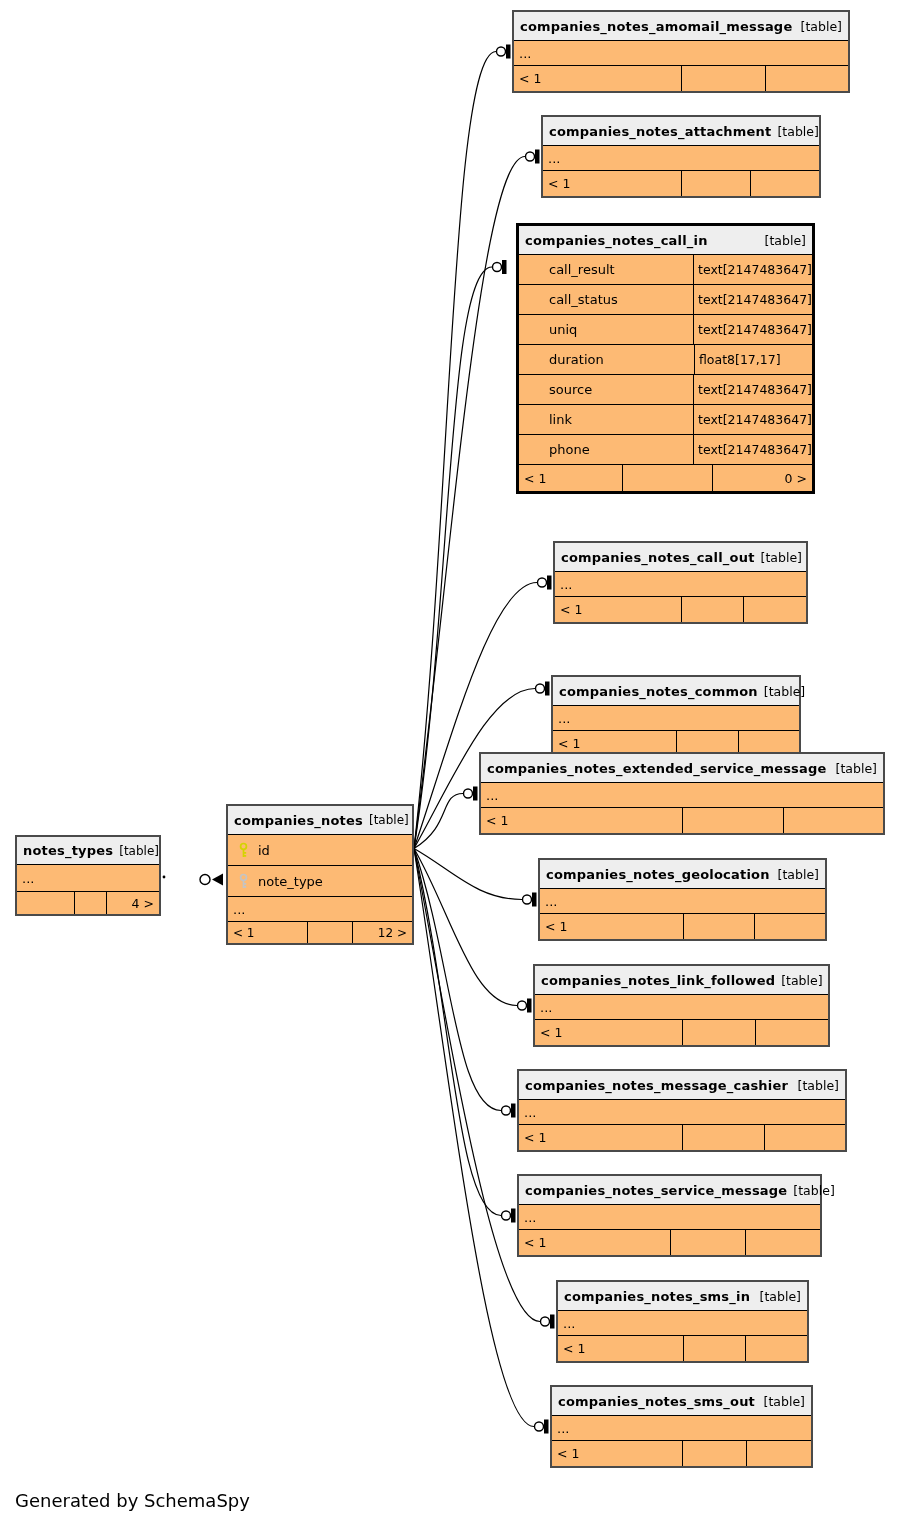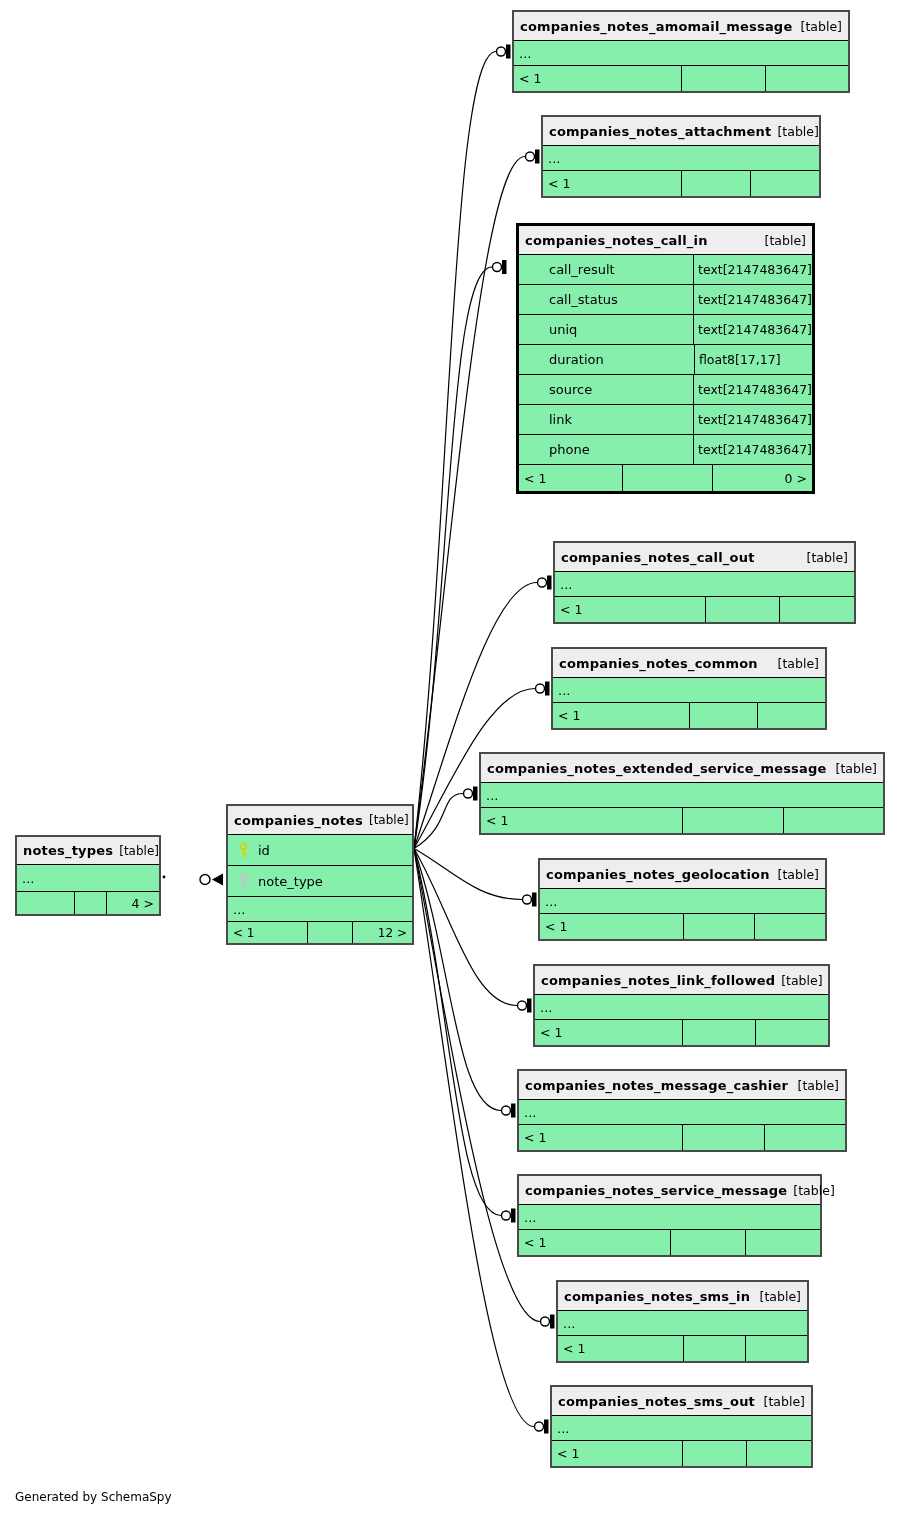--- a/index.html
+++ b/index.html
@@ -1,19 +1,19 @@
 <!DOCTYPE html>
 <html style="--hbg: #eeeeee; --tborder: #4a4a4a; --fborder: #000000; --pk: #d4d400; --fk: #c4c4c4;"><head>
 <meta charset="utf-8">
 <style>
   html,body{margin:0;padding:0;background:#fff;}
   .canvas{position:relative;width:901px;height:1518px;background:#ffffff;overflow:hidden;
           font-family:"DejaVu Sans",sans-serif;color:#000;}
   #rel-svg{position:absolute;left:0;top:0;z-index:0;}
-  .tbl{position:absolute;z-index:1;background:#86efac;border:2px solid var(--tborder,#4a4a4a);box-sizing:border-box;}
+  .tbl{position:absolute;z-index:1;background:#fdba74;border:2px solid var(--tborder,#4a4a4a);box-sizing:border-box;}
   .tbl.focus{border:3px solid var(--fborder,#000);}
   .thead{display:flex;align-items:center;justify-content:space-between;height:28px;
          background:var(--hbg,#eee);border-bottom:1px solid #000;padding:0 6px;}
   .tname{font-weight:bold;font-size:13px;letter-spacing:.2px;white-space:nowrap;cursor:pointer;}
   .ttag{font-size:12.5px;white-space:nowrap;padding-left:6px;}
   .dots{height:24px;display:flex;align-items:center;padding-left:5px;font-size:13px;
         border-bottom:1px solid #000;}
   .tfoot{display:flex;height:25px;font-size:12.5px;}
   .fcell{display:flex;align-items:center;padding:0 5px;box-sizing:border-box;}
   .fcell + .fcell{border-left:1px solid #000;}
@@ -23,21 +23,21 @@
   .cname{flex:1;white-space:nowrap;}
   .ctype{flex:0 0 118px;border-left:1px solid #000;align-self:stretch;display:flex;align-items:center;
          padding-left:4px;font-size:12.5px;box-sizing:border-box;white-space:nowrap;}
   .key.pk{color:var(--pk,#d4d400);}
   .key.fk{color:var(--fk,#c4c4c4);}
   .tbl.center .crow{height:30px;}
   .tbl.center .tfoot{height:21px;font-size:12px;}
   .tbl.left .dots{height:26px;}
   .tbl.left .thead{height:27px;}
   .tbl.left .tfoot{height:22px;}
-  .credit{position:absolute;left:15px;top:1490px;font-size:12px;z-index:1;}
+  .credit{position:absolute;left:15px;top:1490px;font-size:18px;z-index:1;}
 </style>
 </head>
 <body>
 
 <div class="canvas">
 
   <svg id="rel-svg" width="901" height="1518">
       <path d="M 414 848.5 C 452 513.76, 451 51.5, 496 51.5" fill="none" stroke="#000000" stroke-width="1.2"></path>
       <circle cx="501" cy="51.5" r="4.5" fill="#fff" stroke="#000000" stroke-width="1.4"></circle>
       <rect x="506" y="44.5" width="4.5" height="14" fill="#000000"></rect>
@@ -154,34 +154,34 @@
       <span class="cname">phone</span>
       <span class="ctype">text[2147483647]</span>
     </div>
     <div class="tfoot" style="height:26px">
       <span class="fcell" style="width:35%">&lt; 1</span>
       <span class="fcell" style="width:30.8%"></span>
       <span class="fcell right">0 &gt;</span>
     </div>
   </div>
 
-  <div class="tbl mini rel-target" style="left:553px;top:541px;width:303px">
+  <div class="tbl mini rel-target" style="left:553px;top:541px;width:255px">
     <div class="thead">
       <span class="tname">companies_notes_call_out</span>
       <span class="ttag">[table]</span>
     </div>
     <div class="dots rel-row">...</div>
     <div class="tfoot">
       <span class="fcell" style="width:50%">&lt; 1</span>
       <span class="fcell" style="width:25%"></span>
       <span class="fcell right"></span>
     </div>
   </div>
 
-  <div class="tbl mini rel-target" style="left:551px;top:647px;width:276px">
+  <div class="tbl mini rel-target" style="left:551px;top:675px;width:250px">
     <div class="thead">
       <span class="tname">companies_notes_common</span>
       <span class="ttag">[table]</span>
     </div>
     <div class="dots rel-row">...</div>
     <div class="tfoot">
       <span class="fcell" style="width:50%">&lt; 1</span>
       <span class="fcell" style="width:25%"></span>
       <span class="fcell right"></span>
     </div>

